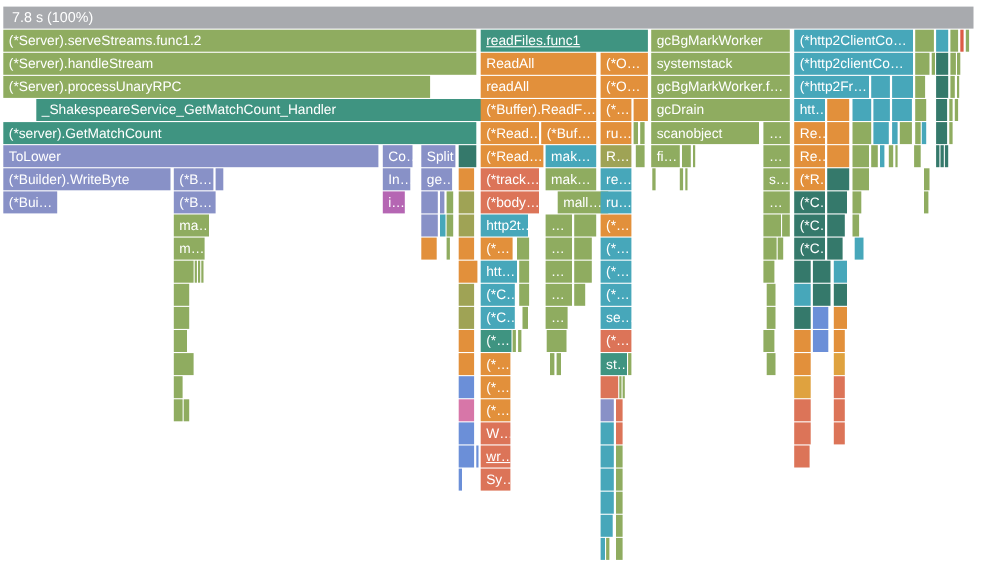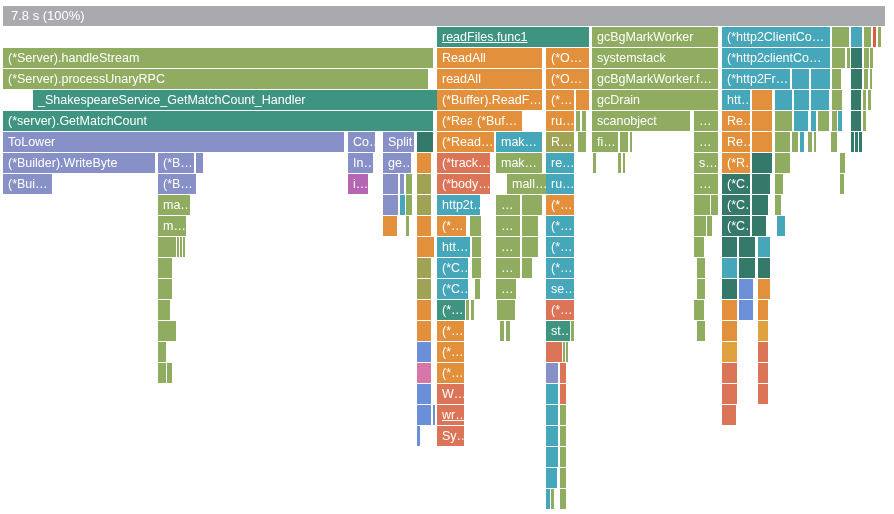--- a/index.html
+++ b/index.html
@@ -26,39 +26,40 @@
   .root{
     font-size:13px;
     padding-left:8px;
   }
 </style>
 </head>
 <body>
 
 <div id="stage">
     <div class="frame root" title="7.8 s (100%)" style="left: 3px; top: 6px; width: 882px; background: rgb(168, 170, 174);">7.8 s (100%)</div>
+    <div class="frame" title="(*Server).serveStreams.func1.2" style="left: 3px; top: 27px; width: 430px; background: rgb(143, 172, 96);">(*Server).serveStreams.func1.2</div>
     <div class="frame" title="readFiles.func1" style="left: 437px; top: 27px; width: 152px; background: rgb(63, 148, 129); text-decoration: underline;">readFiles.func1</div>
     <div class="frame" title="gcBgMarkWorker" style="left: 592px; top: 27px; width: 126px; background: rgb(143, 172, 96);">gcBgMarkWorker</div>
     <div class="frame" title="(*http2ClientCo…" style="left: 722px; top: 27px; width: 108px; background: rgb(71, 167, 186);">(*http2ClientCo…</div>
     <div class="frame" style="left: 832px; top: 27px; width: 17px; background: rgb(143, 172, 96);"></div>
     <div class="frame tiny" style="left: 851px; top: 27px; width: 11px; background: rgb(71, 167, 186);"></div>
     <div class="frame tiny" style="left: 864px; top: 27px; width: 7px; background: rgb(143, 172, 96);"></div>
     <div class="frame tiny" style="left: 873px; top: 27px; width: 3px; background: rgb(220, 91, 69);"></div>
     <div class="frame tiny" style="left: 878px; top: 27px; width: 3px; background: rgb(143, 172, 96);"></div>
     <div class="frame" title="(*Server).handleStream" style="left: 3px; top: 48px; width: 430px; background: rgb(143, 172, 96);">(*Server).handleStream</div>
     <div class="frame" title="ReadAll" style="left: 437px; top: 48px; width: 105px; background: rgb(226, 144, 59);">ReadAll</div>
     <div class="frame" title="(*O…" style="left: 546px; top: 48px; width: 43px; background: rgb(226, 144, 59);">(*O…</div>
     <div class="frame" title="systemstack" style="left: 592px; top: 48px; width: 126px; background: rgb(143, 172, 96);">systemstack</div>
     <div class="frame" title="(*http2clientCo…" style="left: 722px; top: 48px; width: 108px; background: rgb(71, 167, 186);">(*http2clientCo…</div>
     <div class="frame tiny" style="left: 832px; top: 48px; width: 13px; background: rgb(143, 172, 96);"></div>
     <div class="frame tiny" style="left: 847px; top: 48px; width: 3px; background: rgb(143, 172, 96);"></div>
     <div class="frame tiny" style="left: 851px; top: 48px; width: 11px; background: rgb(53, 121, 107);"></div>
     <div class="frame tiny" style="left: 864px; top: 48px; width: 5px; background: rgb(143, 172, 96);"></div>
     <div class="frame tiny" style="left: 870px; top: 48px; width: 3px; background: rgb(143, 172, 96);"></div>
-    <div class="frame" title="(*Server).processUnaryRPC" style="left: 3px; top: 69px; width: 425px; background: rgb(143, 172, 96);">(*Server).processUnaryRPC</div>
+    <div class="frame" title="(*Server).processUnaryRPC" style="left: 3px; top: 69px; width: 388px; background: rgb(143, 172, 96);">(*Server).processUnaryRPC</div>
     <div class="frame" title="readAll" style="left: 437px; top: 69px; width: 105px; background: rgb(226, 144, 59);">readAll</div>
     <div class="frame" title="(*O…" style="left: 546px; top: 69px; width: 43px; background: rgb(226, 144, 59);">(*O…</div>
     <div class="frame" title="gcBgMarkWorker.f…" style="left: 592px; top: 69px; width: 126px; background: rgb(143, 172, 96);">gcBgMarkWorker.f…</div>
     <div class="frame" title="(*http2Fr…" style="left: 722px; top: 69px; width: 68px; background: rgb(71, 167, 186);">(*http2Fr…</div>
     <div class="frame" style="left: 792px; top: 69px; width: 17px; background: rgb(71, 167, 186);"></div>
     <div class="frame" style="left: 811px; top: 69px; width: 19px; background: rgb(71, 167, 186);"></div>
     <div class="frame tiny" style="left: 832px; top: 69px; width: 9px; background: rgb(143, 172, 96);"></div>
     <div class="frame tiny" style="left: 851px; top: 69px; width: 11px; background: rgb(53, 121, 107);"></div>
     <div class="frame tiny" style="left: 864px; top: 69px; width: 4px; background: rgb(143, 172, 96);"></div>
     <div class="frame tiny" style="left: 870px; top: 69px; width: 2px; background: rgb(143, 172, 96);"></div>
@@ -71,21 +72,21 @@
     <div class="frame" style="left: 752px; top: 90px; width: 20px; background: rgb(226, 144, 59);"></div>
     <div class="frame" style="left: 775px; top: 90px; width: 17px; background: rgb(71, 167, 186);"></div>
     <div class="frame" style="left: 794px; top: 90px; width: 15px; background: rgb(71, 167, 186);"></div>
     <div class="frame" style="left: 811px; top: 90px; width: 18px; background: rgb(71, 167, 186);"></div>
     <div class="frame tiny" style="left: 832px; top: 90px; width: 10px; background: rgb(143, 172, 96);"></div>
     <div class="frame tiny" style="left: 851px; top: 90px; width: 10px; background: rgb(53, 121, 107);"></div>
     <div class="frame tiny" style="left: 863px; top: 90px; width: 3px; background: rgb(143, 172, 96);"></div>
     <div class="frame tiny" style="left: 868px; top: 90px; width: 3px; background: rgb(143, 172, 96);"></div>
     <div class="frame" title="(*server).GetMatchCount" style="left: 3px; top: 111px; width: 430px; background: rgb(63, 148, 129);">(*server).GetMatchCount</div>
     <div class="frame" title="(*Read…" style="left: 437px; top: 111px; width: 53px; background: rgb(226, 144, 59);">(*Read…</div>
-    <div class="frame" title="(*Buf…" style="left: 472px; top: 111px; width: 50px; background: rgb(226, 144, 59);">(*Buf…</div>
+    <div class="frame" title="(*Buf…" style="left: 492px; top: 111px; width: 50px; background: rgb(226, 144, 59);">(*Buf…</div>
     <div class="frame" title="ru…" style="left: 546px; top: 111px; width: 28px; background: rgb(226, 144, 59);">ru…</div>
     <div class="frame tiny" style="left: 576px; top: 111px; width: 4px; background: rgb(143, 172, 96);"></div>
     <div class="frame tiny" style="left: 582px; top: 111px; width: 4px; background: rgb(143, 172, 96);"></div>
     <div class="frame" title="scanobject" style="left: 592px; top: 111px; width: 98px; background: rgb(143, 172, 96);">scanobject</div>
     <div class="frame" title="…" style="left: 694px; top: 111px; width: 24px; background: rgb(143, 172, 96);">…</div>
     <div class="frame" title="Re…" style="left: 722px; top: 111px; width: 28px; background: rgb(226, 144, 59);">Re…</div>
     <div class="frame" style="left: 752px; top: 111px; width: 20px; background: rgb(226, 144, 59);"></div>
     <div class="frame" style="left: 775px; top: 111px; width: 17px; background: rgb(143, 172, 96);"></div>
     <div class="frame" style="left: 794px; top: 111px; width: 14px; background: rgb(71, 167, 186);"></div>
     <div class="frame tiny" style="left: 811px; top: 111px; width: 5px; background: rgb(71, 167, 186);"></div>

